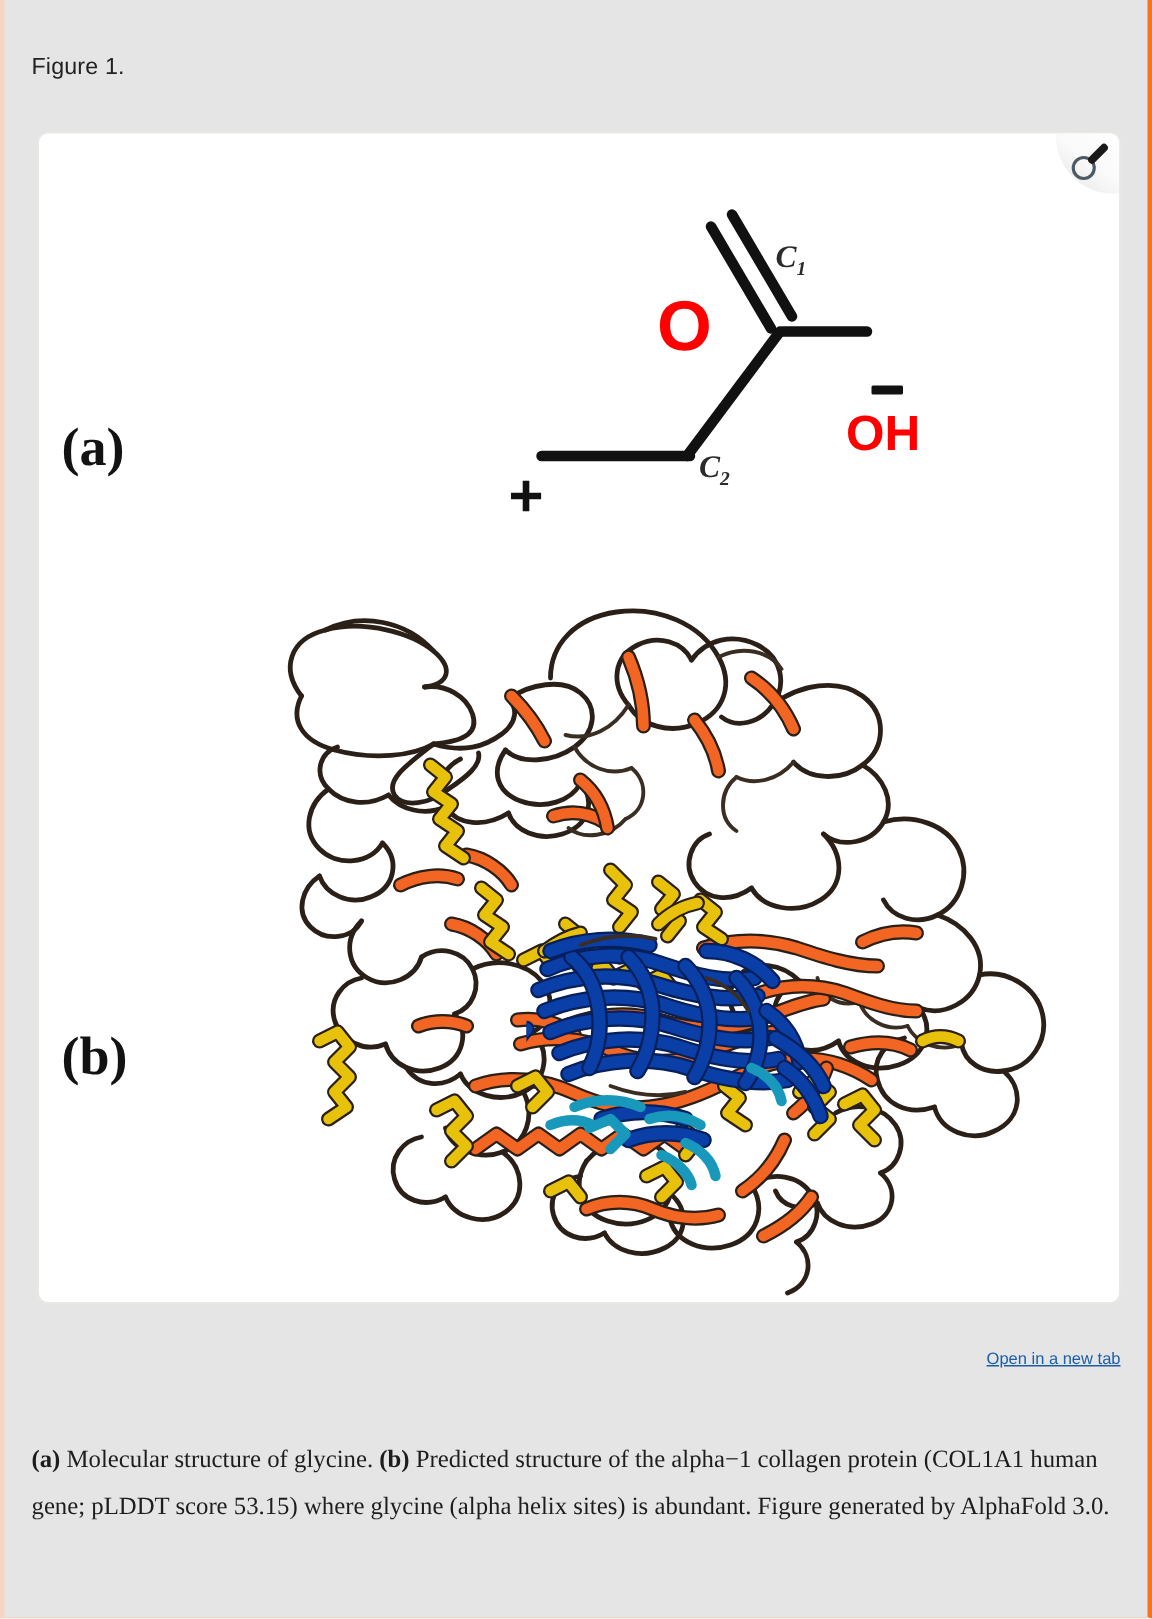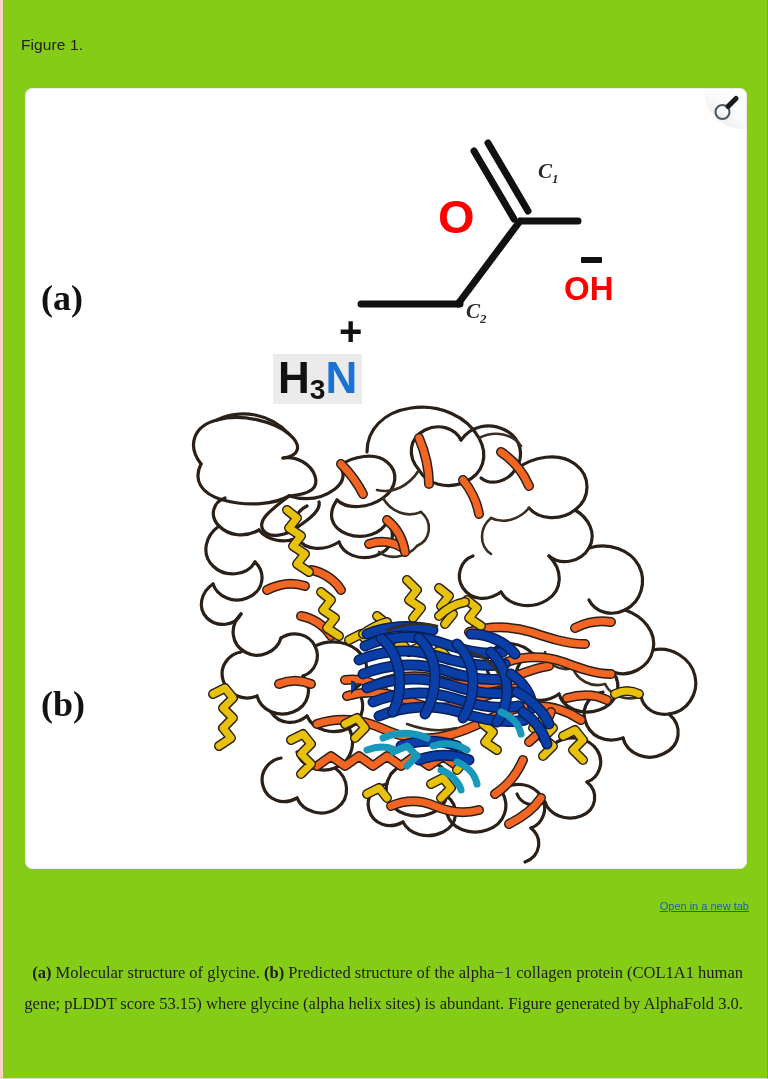--- a/index.html
+++ b/index.html
@@ -10,23 +10,23 @@
     width: 768px;
     height: 1079px;
     background: #fffdf0;
     font-family: "Liberation Sans", sans-serif;
     overflow: hidden;
     position: relative;
   }
   #page {
     position: absolute;
     inset: 0;
-    background: #84cc16;
+    background: #e5e5e5;
     border-left: 3px solid #f6d5c6;
-    border-right: 1px solid #f97316;
+    border-right: 3px solid #f97316;
     border-bottom: 1px solid #ead9c9;
     box-sizing: border-box;
   }
 
   
   .fig-heading {
     position: absolute;
     left: 18px;
     top: 36px;
     font-family: "Liberation Sans", sans-serif;
@@ -133,21 +133,21 @@
   .clabel {
     position: absolute;
     font-family: "Liberation Serif", serif;
     font-style: italic;
     font-weight: bold;
     font-size: 21px;
     color: #2b2b2b;
     line-height: 1;
   }
   .clabel sub { font-size: 0.62em; }
-  .clabel.c1 { left: 312px; top: 62px; font-family: Liberation Serif, serif; }
+  .clabel.c1 { left: 291px; top: 62px; font-family: Liberation Serif, serif; }
   .clabel.c2 { left: 240px; top: 202px; }
 
   
   .protein {
     position: absolute;
     left: 145px;
     top: 305px;
     width: 570px;
     height: 470px;
   }
@@ -168,21 +168,21 @@
   
   .caption {
     position: absolute;
     left: 18px;
     top: 958px;
     width: 722px;
     font-family: "Liberation Serif", serif;
     font-size: 16.5px;
     line-height: 1.85;
     color: #1d1d1d;
-    text-align: right;
+    text-align: left;
   }
   .caption b { font-weight: bold; }
 </style>
 </head>
 <body>
 
 <div id="page">
 
   <div class="fig-heading">Figure 1.</div>
 
@@ -202,21 +202,20 @@
 
         <line x1="234" y1="205" x2="135" y2="205" stroke="#111111" stroke-width="7" stroke-linecap="round"></line>
       </svg>
 
       <span class="atom atom-o">O</span>
 
       <span class="minus-sign"></span>
       <span class="atom atom-oh">OH</span>
 
       <span class="plus-sign">+</span>
-      <span class="atom atom-hn"><span>H</span><sub>3</sub><span class="nblue">N</span></span>
 
       <span class="clabel c1"><span>C</span><sub>1</sub></span>
       <span class="clabel c2"><span>C</span><sub>2</sub></span>
     </div>
 
     <div class="sec-label b">(b)</div>
 
     <div class="protein">
       <svg width="570" height="470" viewBox="0 0 570 470" aria-hidden="true">
         <defs>

